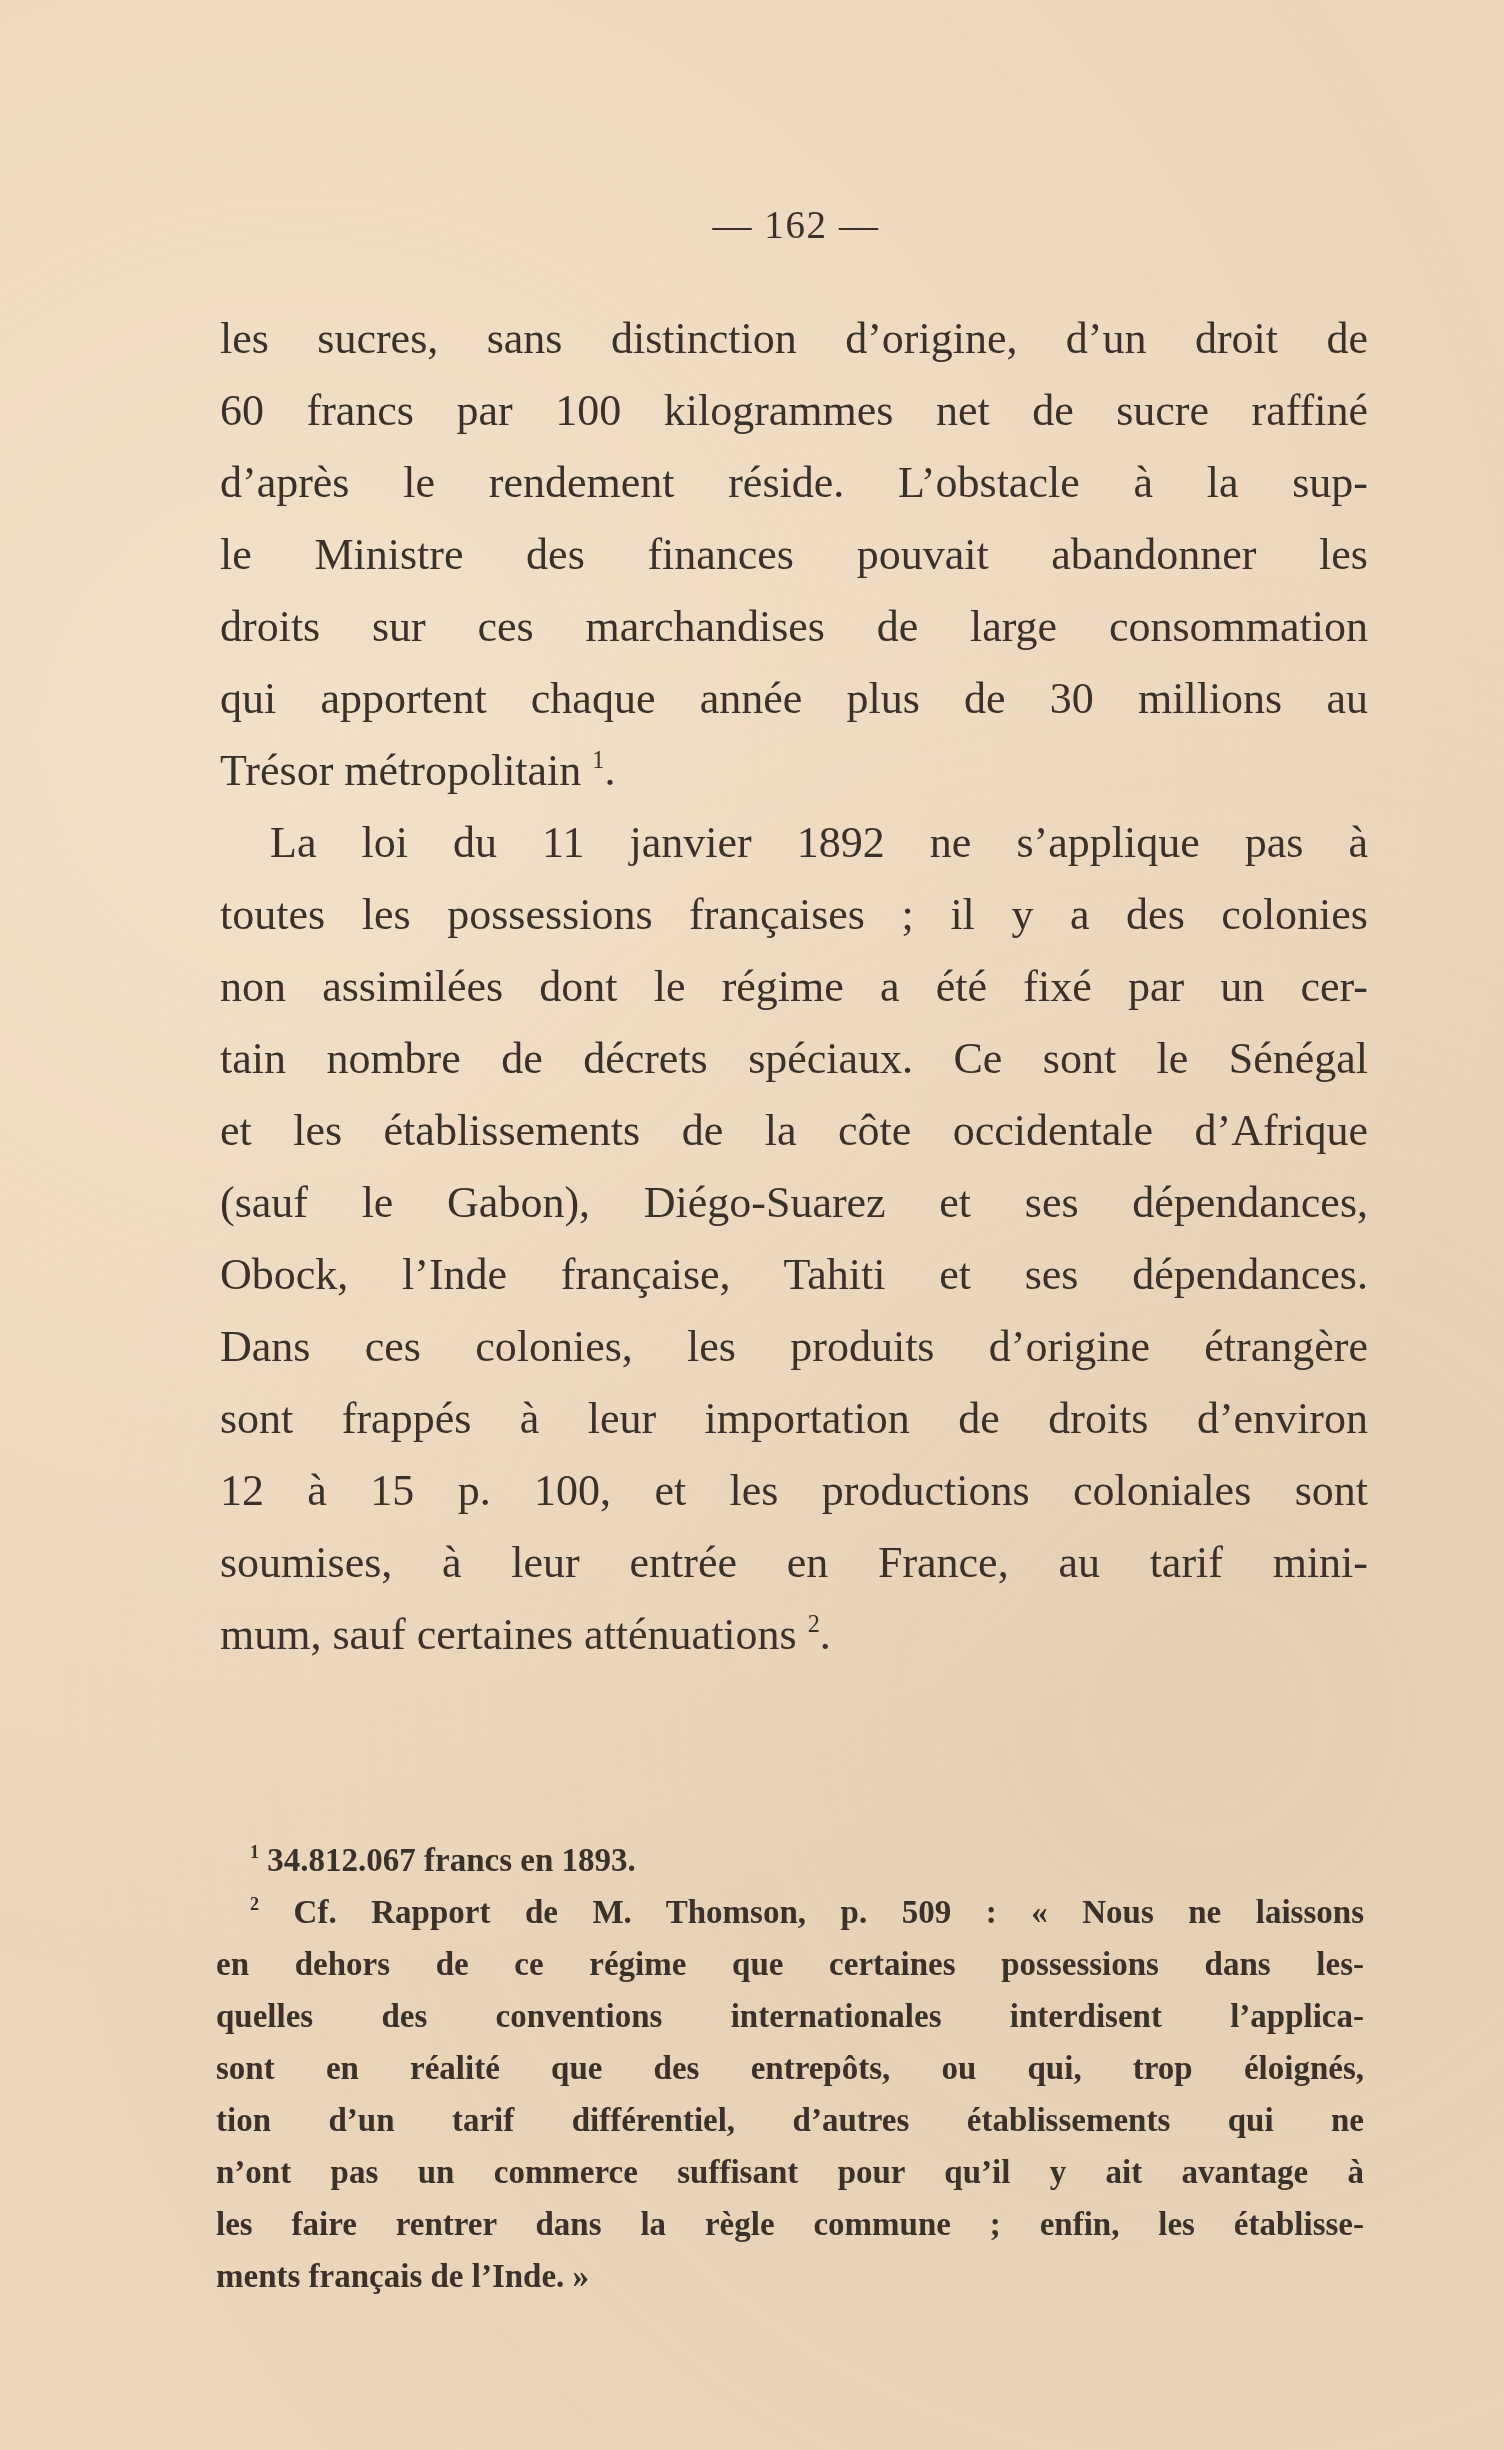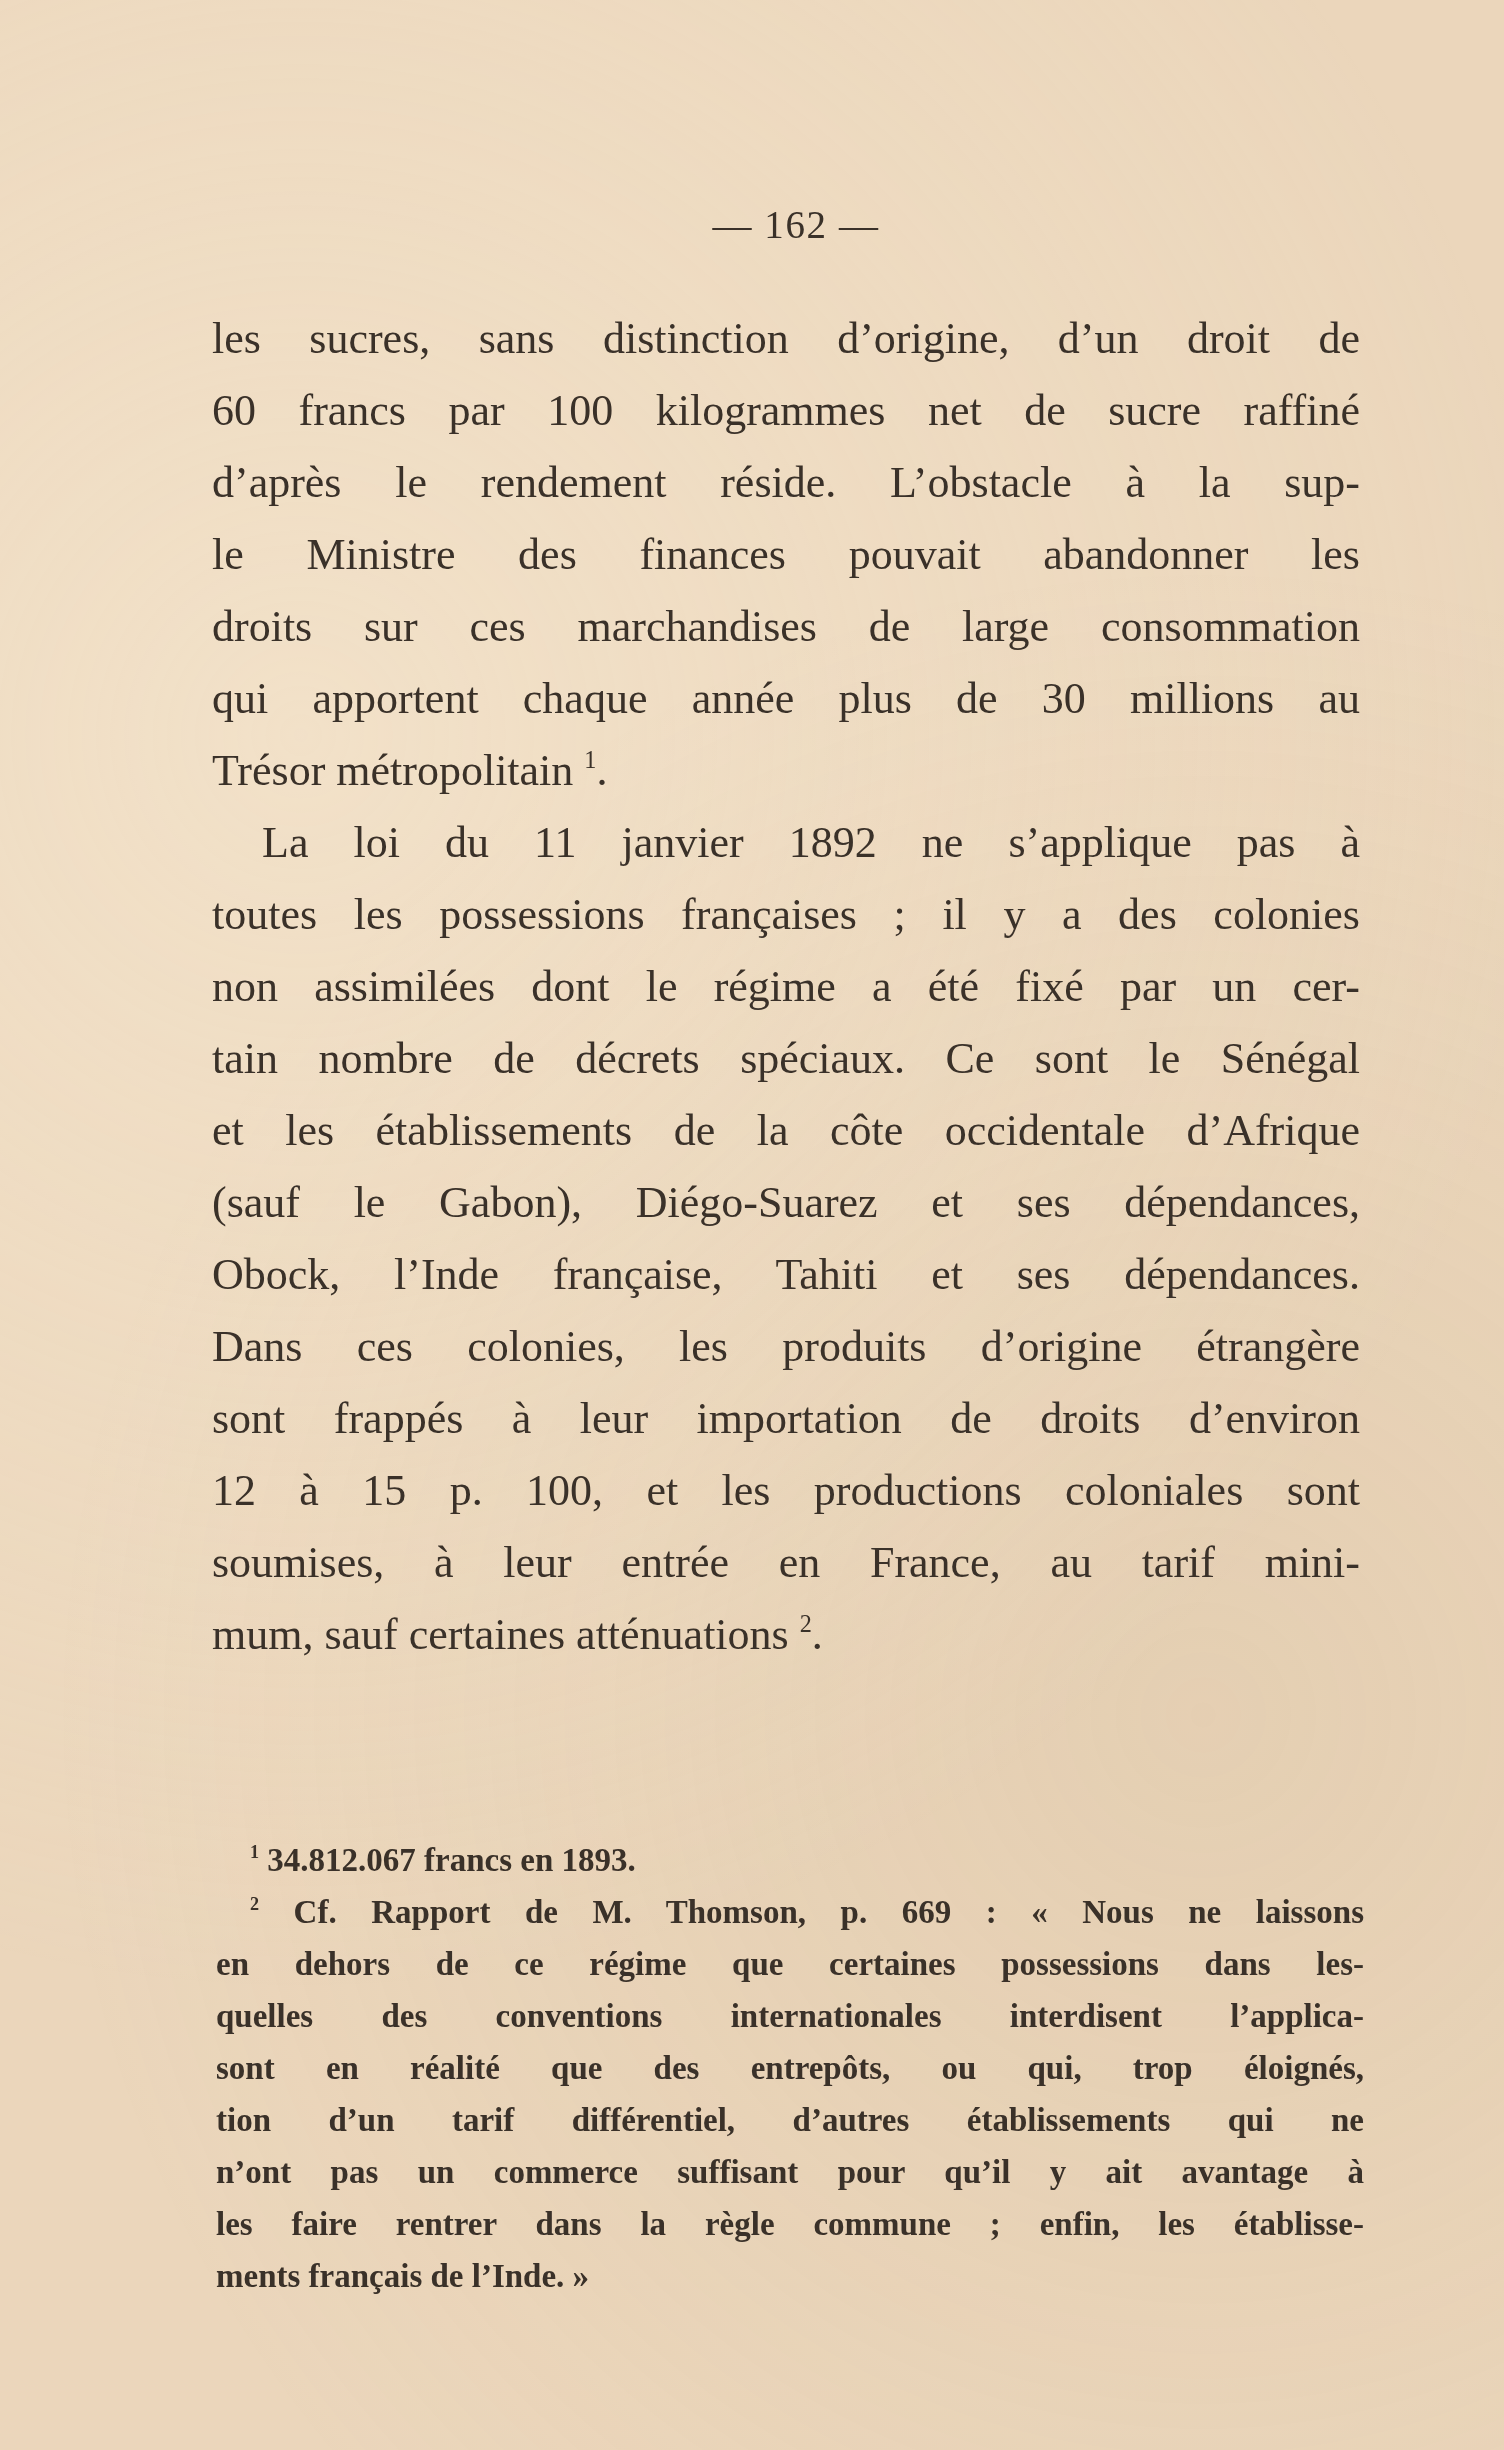--- a/index.html
+++ b/index.html
@@ -11,21 +11,21 @@
         radial-gradient(circle at 80% 70%, rgba(200,175,140,0.18), transparent 55%);
       position: relative; overflow: hidden;
       font-family: "Liberation Serif", "DejaVu Serif", serif;
       color: #3a3129;
     }
     .page-number {
       position: absolute; top: 202px; left: 0; width: 1592px;
       text-align: center; font-size: 39px; letter-spacing: 1.6px;
     }
     .body-text {
-      position: absolute; left: 212px; top: 303px; width: 1148px;
+      position: absolute; left: 220px; top: 303px; width: 1148px;
     }
     .line {
       display: block; height: 72px; line-height: 72px;
       font-size: 44px; text-align: justify; text-align-last: justify;
       white-space: nowrap; transform-origin: left center;
     }
     .line.last { text-align-last: left; }
     .line.indent { padding-left: 50px; font-family: Liberation Serif, serif; }
     .footnotes {
       position: absolute; left: 216px; top: 1834px; width: 1148px;
@@ -62,21 +62,21 @@
   <span class="line">Obock, l’Inde française, Tahiti et ses dépendances.</span>
   <span class="line">Dans ces colonies, les produits d’origine étrangère</span>
   <span class="line">sont frappés à leur importation de droits d’environ</span>
   <span class="line">12 à 15 p. 100, et les productions coloniales sont</span>
   <span class="line">soumises, à leur entrée en France, au tarif mini-</span>
   <span class="line last"><span>mum, sauf certaines atténuations</span> <sup>2</sup><span>.</span></span>
 </div>
 
 <div class="footnotes">
   <span class="fn-line last indent"><sup>1</sup> <span>34.812.067 francs en 1893.</span></span>
-  <span class="fn-line indent"><sup>2</sup> <span>Cf. Rapport de M. Thomson, p. 669 : « Nous ne laissons</span></span>
+  <span class="fn-line indent"><sup>2</sup> <span>Cf. Rapport de M. Thomson, p. 509 : « Nous ne laissons</span></span>
   <span class="fn-line">en dehors de ce régime que certaines possessions dans les-</span>
   <span class="fn-line">quelles des conventions internationales interdisent l’applica-</span>
   <span class="fn-line">sont en réalité que des entrepôts, ou qui, trop éloignés,</span>
   <span class="fn-line">tion d’un tarif différentiel, d’autres établissements qui ne</span>
   <span class="fn-line">n’ont pas un commerce suffisant pour qu’il y ait avantage à</span>
   <span class="fn-line">les faire rentrer dans la règle commune ; enfin, les établisse-</span>
   <span class="fn-line last">ments français de l’Inde. »</span>
 </div>
 
 

